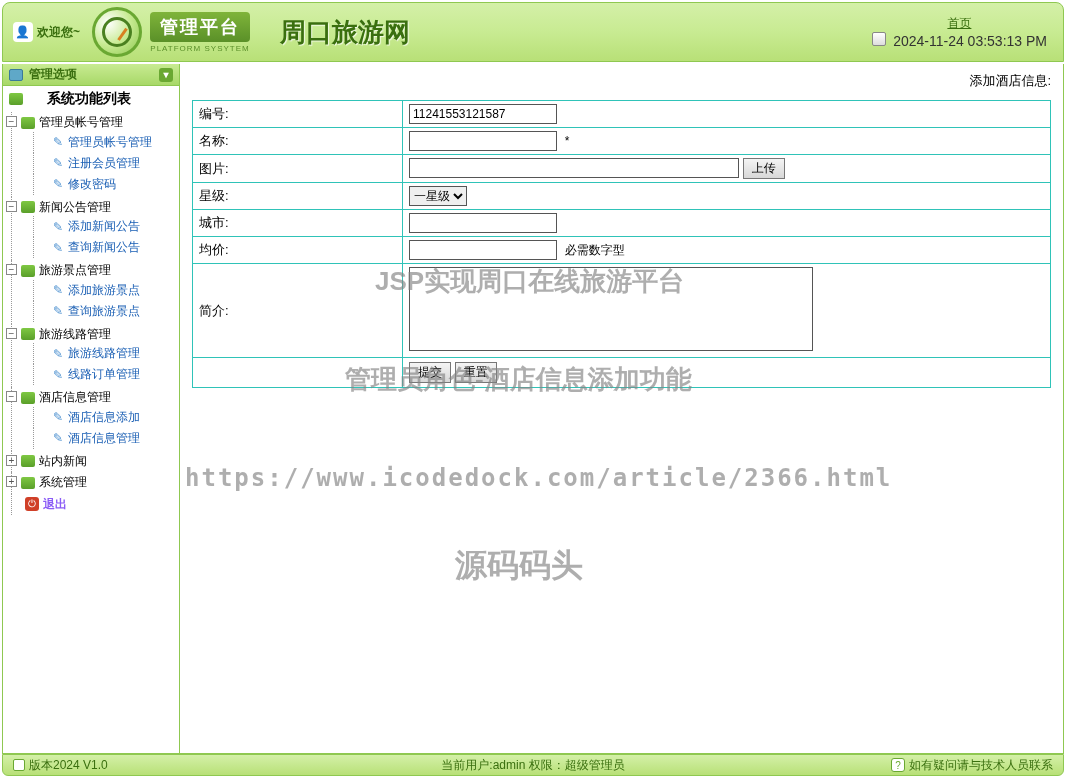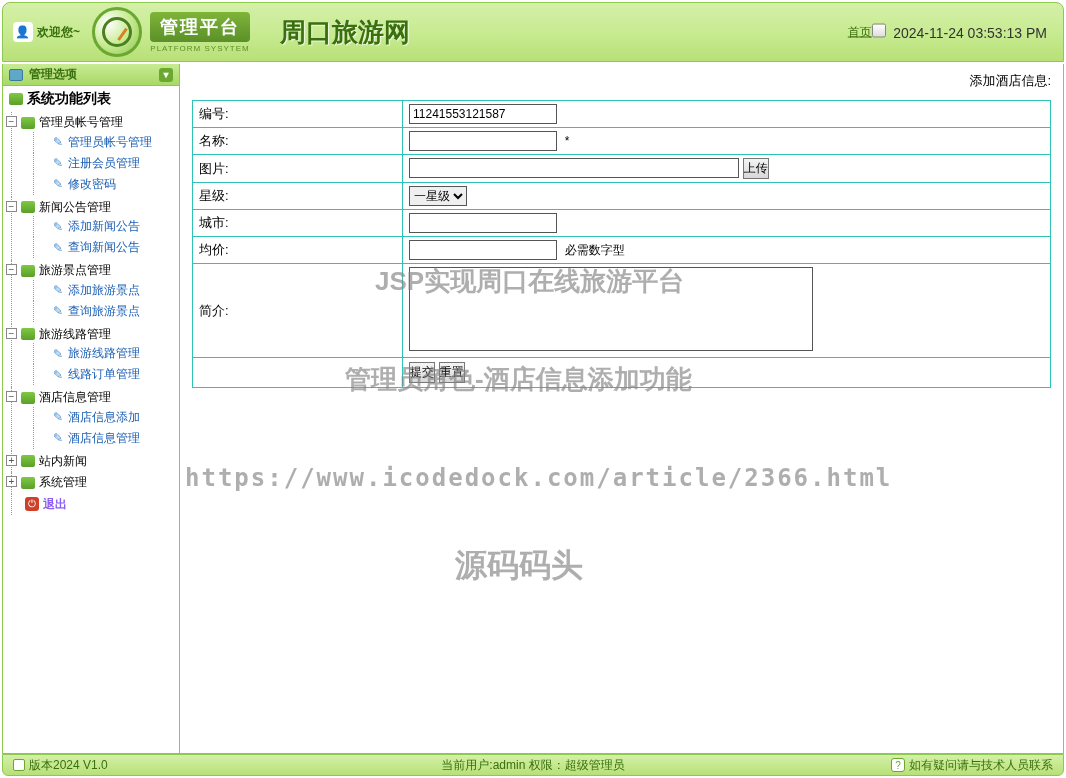--- a/index.html
+++ b/index.html
@@ -97,20 +97,21 @@
       font-family: Liberation Mono, monospace;
     }
     .header-right {
       position: absolute;
       right: 16px;
       top: 50%;
       transform: translateY(-50%);
       display: flex;
       align-items: center;
       color: #3a6f0f;
+      flex-direction: column;
     }
     .home-link { color: #3a6f0f; text-decoration: underline; }
     .clock-icon {
       width: 14px;
       height: 14px;
       display: inline-block;
       border: 1px solid #888;
       border-radius: 2px;
       background: linear-gradient(to bottom, #fff, #ddd);
       position: relative;
@@ -164,20 +165,21 @@
       justify-content: center;
       color: #fff;
       font-size: 10px;
     }
     .tree-root-title {
       font-weight: bold;
       font-size: 14px;
       padding: 4px 6px;
       display: flex;
       align-items: center;
+      gap: 20px;
     }
     .folder-ico, .folder-ico-open {
       width: 14px;
       height: 12px;
       background: linear-gradient(to bottom, #7fc843, #5a9f2a);
       border-radius: 2px;
       margin-right: 4px;
       display: inline-block;
     }
     .tree {
@@ -280,21 +282,21 @@
       width: 404px;
       height: 84px;
       border: 1px solid #555;
       font-size: 12px;
       resize: none;
     }
     .sel { height: 20px; border: 1px solid #555; font-size: 12px; }
     .btn {
       border: 1px solid #777;
       background: linear-gradient(to bottom, #f4f4f4, #d8d8d8);
-      padding: 1px 0;
+      padding: 1px 8px;
       font-size: 12px;
       cursor: pointer;
     }
     .hint { margin-left: 4px; font-size: 12px; }
     .btn-row td { padding: 4px 6px; }
 
     
     .watermark {
       position: absolute;
       color: rgba(130,130,130,0.65);

